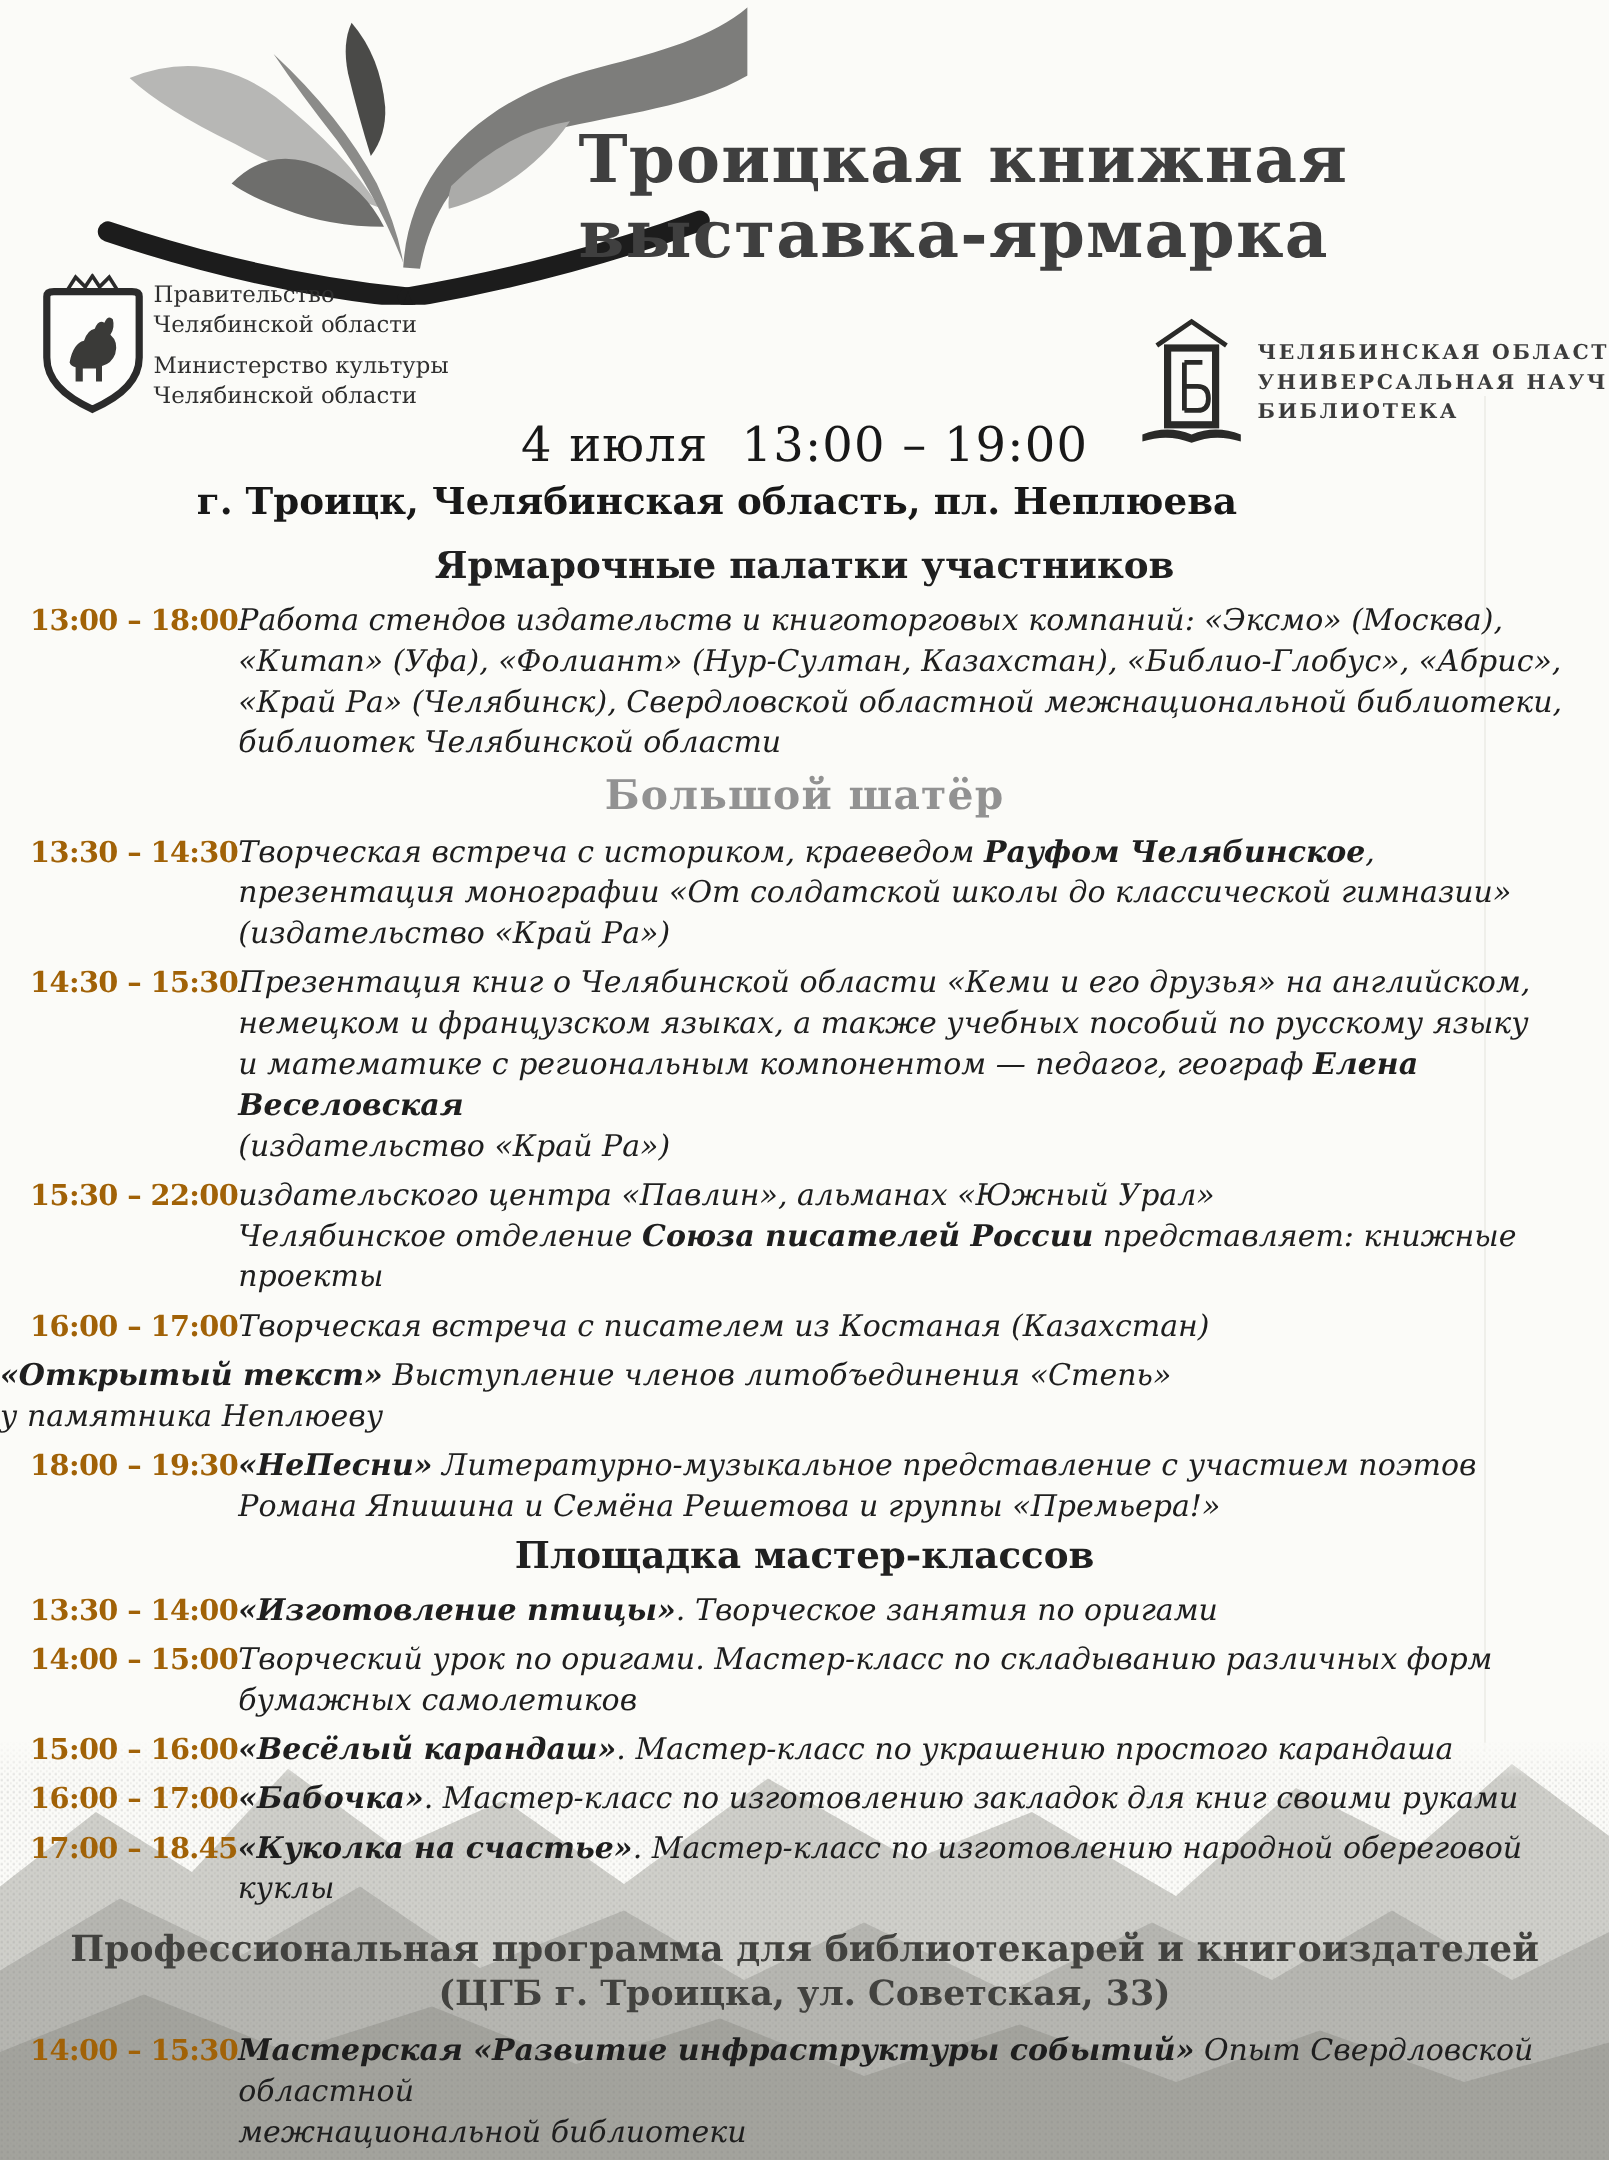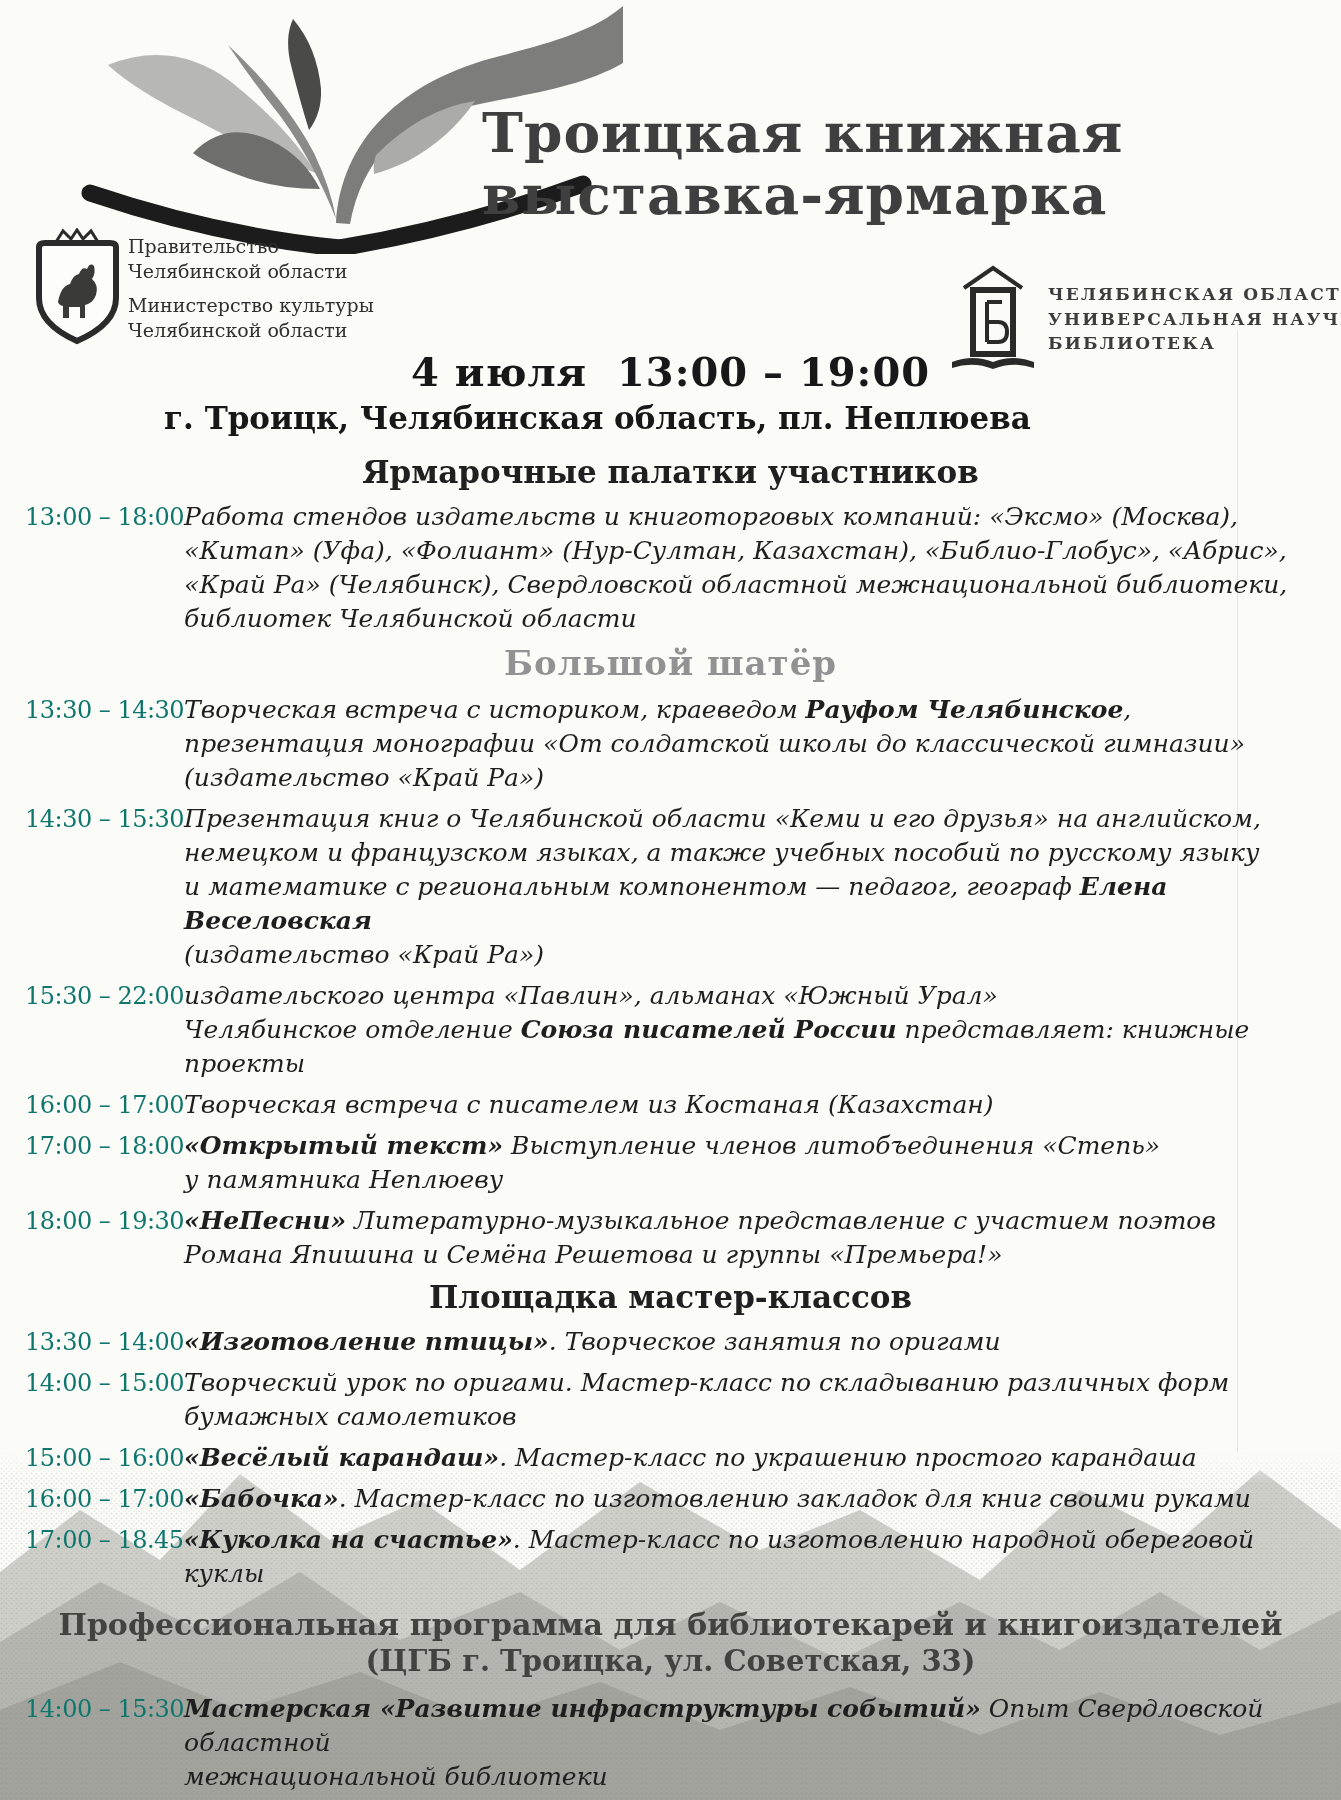--- a/index.html
+++ b/index.html
@@ -19,37 +19,37 @@
   .gov-emblem{position:absolute;left:30px;top:228px;width:95px;height:118px;}
   .gov-text{position:absolute;left:128px;top:234px;font-size:19px;line-height:1.3;color:#2f2f2f;}
   .gov-text .org{margin-bottom:10px;}
   .lib-logo{position:absolute;left:946px;top:264px;width:94px;height:112px;}
   .lib-text{
     position:absolute;left:1048px;top:282px;font-size:17px;line-height:1.45;
     letter-spacing:2.2px;color:#3c3c3c;font-weight:bold;white-space:nowrap;
   }
   .date-line{
     position:absolute;left:0;top:348px;width:1341px;text-align:center;
-    font-size:40px;font-weight:bold;color:#181818;white-space:pre;letter-spacing:1px;
+    font-size:40px;font-weight:normal;color:#181818;white-space:pre;letter-spacing:1px;
   }
   .loc-line{
     position:absolute;left:0;top:400px;width:1195px;text-align:center;
     font-size:31px;font-weight:bold;color:#181818;
   }
   
   #schedule{position:absolute;left:0;top:450px;width:1341px;z-index:2;}
   .sec-heading{text-align:center;font-weight:bold;}
   .hd-dark{font-size:31px;color:#202020;margin:4px 0 10px;}
   .hd-light{font-size:34px;color:#929292;margin:3px 0 10px;letter-spacing:1px;}
   .hd-overlay{font-size:30px;color:#42423f;margin:16px 0 2px;}
   .hd-overlay2{font-size:29px;color:#42423f;margin:2px 0 14px;text-align:center;font-weight:bold;}
   .row{display:flex;margin:0 0 7px 0;}
   .time{
-    flex:0 0 150px;padding-left:25px;font-weight:normal;font-size:24px;
-    white-space:nowrap;letter-spacing:-0.5px;line-height:34px;color:#0f766e;
+    flex:0 0 150px;padding-left:25px;font-weight:bold;font-size:24px;
+    white-space:nowrap;letter-spacing:-0.5px;line-height:34px;color:#a16207;
   }
   .content{flex:1 1 auto;max-width:1160px;font-size:25px;font-style:italic;}
   .line{line-height:34px;}
   .b{font-weight:bold;}
   
   .mountains{position:absolute;left:0;top:1452px;width:1341px;height:348px;z-index:1;}
   .scan-line{position:absolute;left:1237px;top:330px;width:1px;height:1130px;background:#e6e6e2;z-index:0;}
 </style>
 </head>
 <body>
@@ -142,21 +142,20 @@
         <div class="line"><span>Челябинское отделение </span><span class="b">Союза писателей России</span><span> представляет: книжные проекты</span></div>
       </div>
     </div>
     <div class="row">
       <div class="time">16:00 – 17:00</div>
       <div class="content">
         <div class="line"><span>Творческая встреча с писателем из Костаная (Казахстан)</span></div>
       </div>
     </div>
     <div class="row">
-      <div class="time">17:00 – 18:00</div>
       <div class="content">
         <div class="line"><span class="b">«Открытый текст»</span><span>  Выступление членов литобъединения «Степь»</span></div>
         <div class="line"><span>у памятника Неплюеву</span></div>
       </div>
     </div>
     <div class="row">
       <div class="time">18:00 – 19:30</div>
       <div class="content">
         <div class="line"><span class="b">«НеПесни»</span><span> Литературно-музыкальное представление с участием поэтов</span></div>
         <div class="line"><span>Романа Япишина и Семёна Решетова и группы «Премьера!»</span></div>

